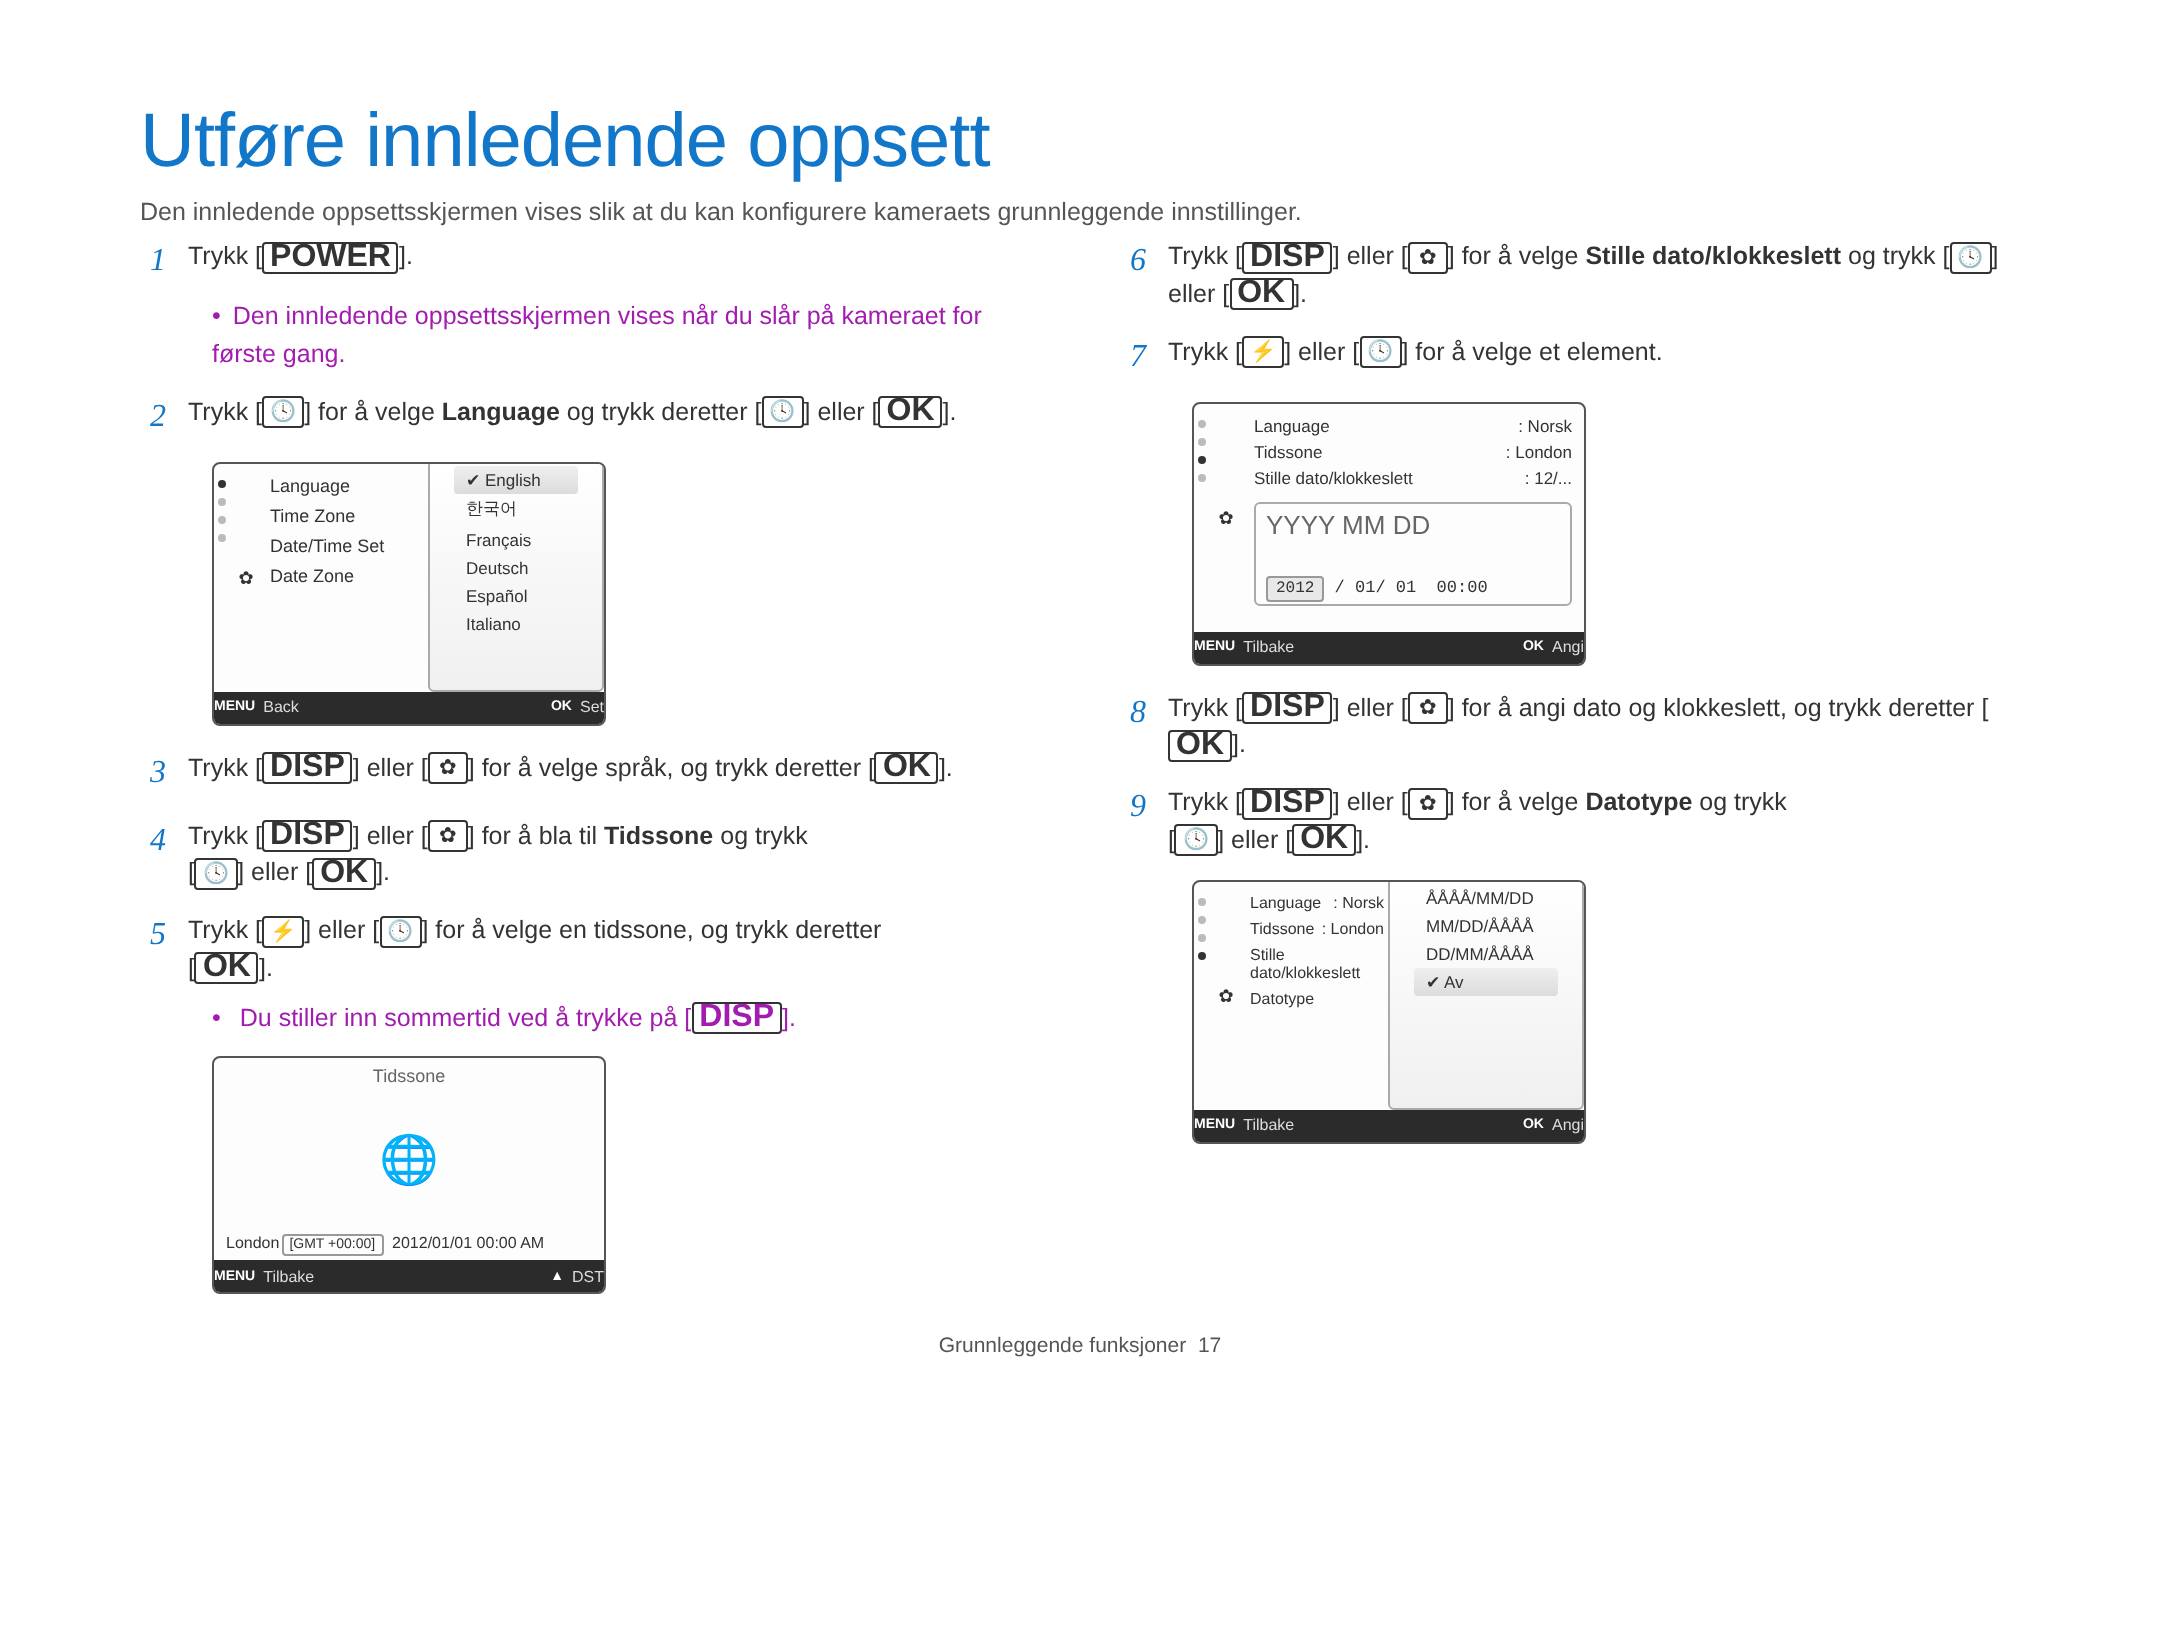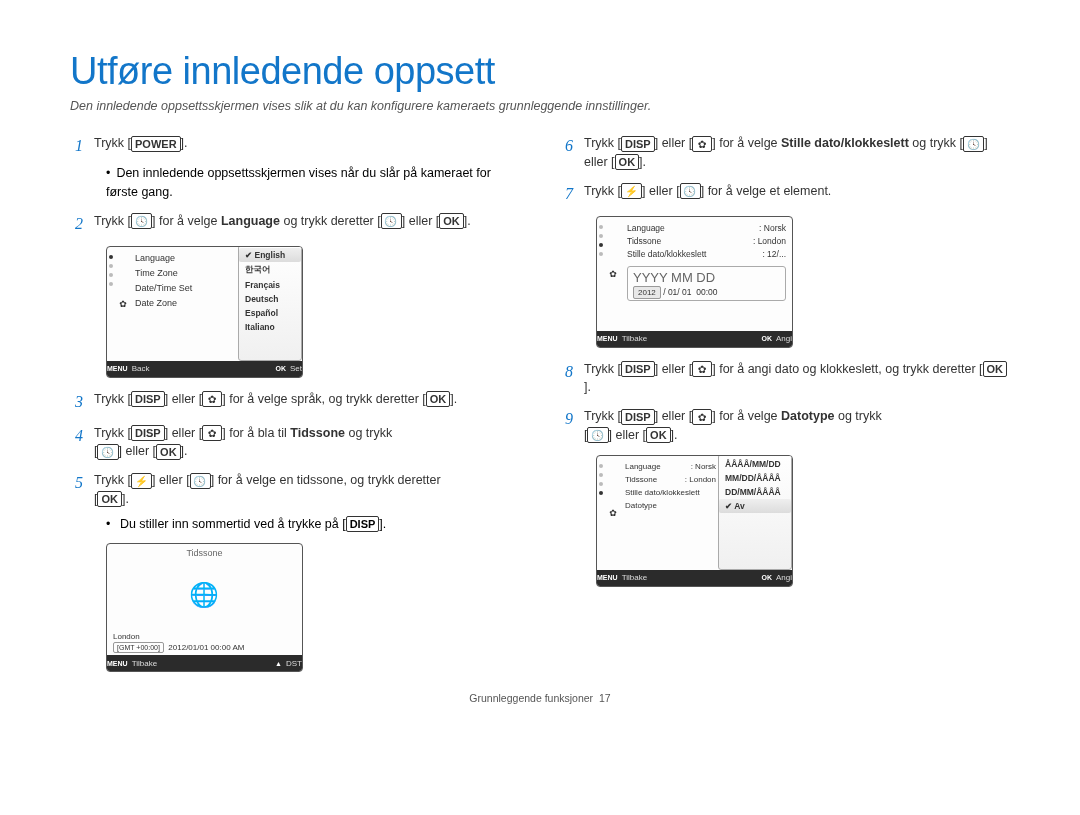--- a/index.html
+++ b/index.html
@@ -14,22 +14,21 @@
   }
   h1 {
     font-size: 38px;
     font-weight: 400;
     color: #1276c9;
     margin: 0 0 6px 0;
     letter-spacing: -0.5px;
   }
   .intro {
     color: #555;
-    margin-bottom: 21px;
-    font-style: italic;
+    margin-bottom: 6px;
   }
   .cols {
     display: flex;
     gap: 40px;
   }
   .col {
     flex: 1;
     min-width: 0;
   }
   .step {
@@ -44,34 +43,34 @@
     font-family: Georgia, serif;
     font-size: 16px;
     width: 18px;
     margin-right: 6px;
     text-align: center;
     flex-shrink: 0;
   }
   .step-body { flex: 1; }
   .note {
     padding-left: 36px;
-    color: #000000;
+    color: #a21caf;
     line-height: 1.5;
     margin: -4px 0 10px 0;
   }
   .note::before {
     content: "•";
     margin-right: 6px;
   }
   .key {
     border: 1px solid #333;
     padding: 0 3px;
     border-radius: 2px;
     font-weight: 700;
-    font-size: 11px;
+    font-size: 16px;
     display: inline-block;
     line-height: 14px;
     vertical-align: middle;
   }
   .ikey {
     border: 1px solid #333;
     padding: 0 3px;
     border-radius: 2px;
     font-size: 10.5px;
     display: inline-flex;
@@ -126,22 +125,21 @@
   }
   .sc-row { display:flex; }
   .sc-drop {
     width: 62px;
     border: 1px solid #aaa;
     border-radius: 3px;
     background: linear-gradient(#fff,#f0f0f0);
     font-size: 8.5px;
     margin-top: -2px;
     margin-left: -2px;
-    padding: 2px 0;
-    font-weight: bold;
+    padding: 2px 12px;
   }
   .sc-drop div { padding: 2px 6px; }
   .sc-drop .sel { background: linear-gradient(#efefef,#dcdcdc); border-radius: 2px; }
   .sc-footer {
     background: #2b2b2b;
     color: #ddd;
     display: flex;
     height: 16px;
     align-items: center;
     font-size: 8px;
@@ -161,21 +159,20 @@
     display:flex;
     align-items:center;
     justify-content:center;
     font-size: 24px;
     color:#bbb;
   }
   .map-footer {
     font-size: 8px;
     padding: 2px 6px;
     display:flex;
-    flex-direction: column;
     gap:1px;
   }
   .gmt-box {
     border:1px solid #999;
     border-radius:2px;
     font-size:7px;
     padding:1px 3px;
     display:inline-block;
   }
   .date-box {
@@ -334,21 +331,21 @@
           <div class="sc-row">
               <span style="flex:1">Tidssone</span>
               <span>: London</span>
             </div>
           <div class="sc-row">
               <span style="flex:1">Stille dato/klokkeslett</span>
               <span>: 12/...</span>
             </div>
           <div style="border:1px solid #aaa;border-radius:3px;padding:3px 5px;margin-top:4px;">
             <div style="font-size:13px;color:#666;">YYYY MM DD</div>
-            <div style="font-size:8.5px;margin-top:2px;"><span class="date-box">2012</span> / 01/ 01&nbsp;&nbsp;00:00</div>
+            <div style="font-size:8.5px;margin-top:19px;font-family:Liberation Mono, monospace;"><span class="date-box">2012</span> / 01/ 01&nbsp;&nbsp;00:00</div>
           </div>
         </div>
       </div>
       <div class="sc-footer">
         <span class="fbtn">MENU</span>
         <span>Tilbake</span>
         <span class="spacer"></span>
         <span class="fbtn">OK</span>
         <span>Angi</span>
       </div>

